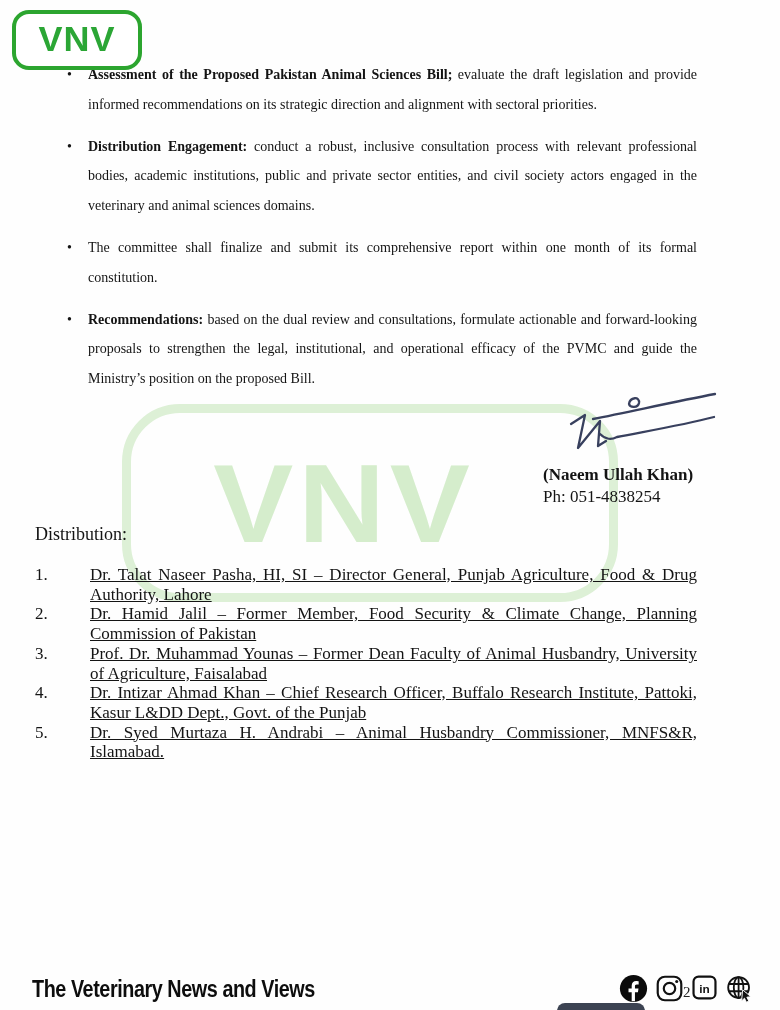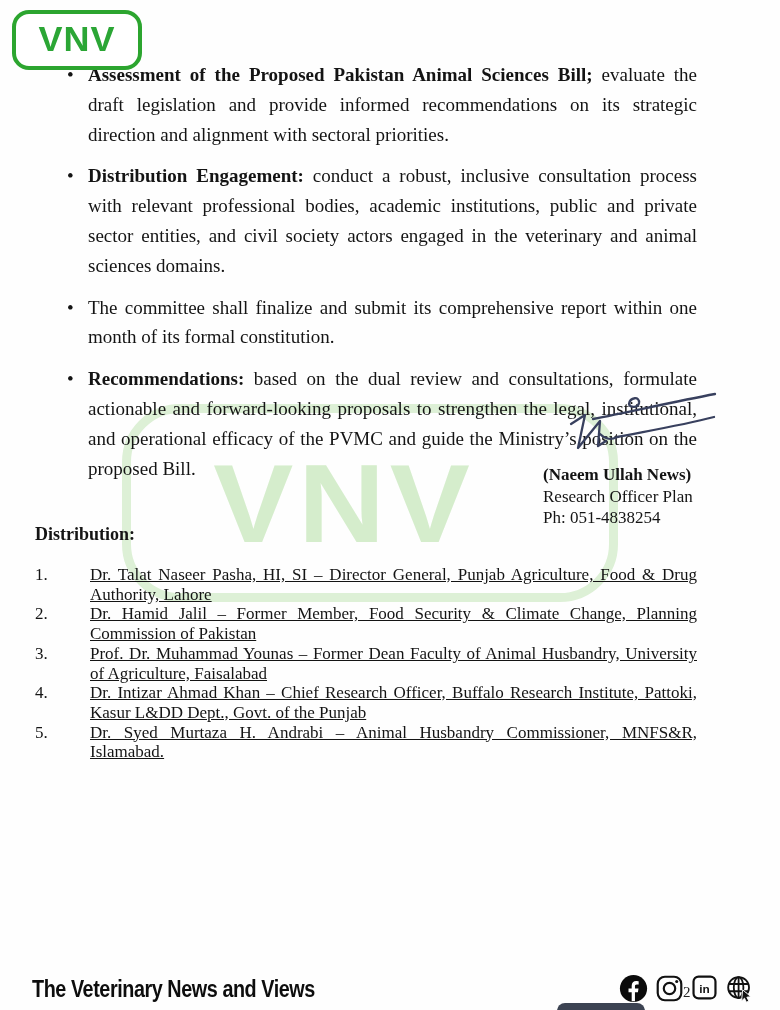--- a/index.html
+++ b/index.html
@@ -30,34 +30,34 @@
     font-family:"Liberation Sans", sans-serif; font-weight:bold;
     font-size:120px; color:#d5edcc; letter-spacing:5px;
     transform:translateX(-26px) scaleY(0.92);
   }
 
   
   .bullets { position:absolute; left:65px; top:60px; width:632px; z-index:1; }
   .bullets ul { margin:0; padding:0; list-style:none; }
   .bullets li {
     position:relative; padding-left:23px; margin-bottom:12px;
-    font-size:19px; line-height:29.8px; text-align:justify;
+    font-size:14px; line-height:29.8px; text-align:justify;
   }
   .bullets li::before { content:"\2022"; position:absolute; left:2px; top:0; }
 
   
   .signature { position:absolute; left:563px; top:386px; z-index:2; }
 
   .signer { position:absolute; left:543px; top:464px; z-index:1;
             font-size:17px; line-height:21.5px; }
   .signer .name { font-weight:bold; }
 
   
   .distribution { position:absolute; left:35px; top:524px; width:662px; z-index:1; }
-  .dist-heading { font-weight:bold; font-size:18px; }
+  .dist-heading { font-weight:normal; font-size:18px; }
   .dist-list { margin:20px 0 0 0; padding:0; }
   .dist-item { display:flex; font-size:17px; line-height:19.7px; }
   .dist-num { width:55px; flex:none; }
   .dist-text { flex:1; text-align:justify;text-decoration:underline; }
 
   
   .brand {
     position:absolute; left:32px; top:975px; z-index:2;
     font-family:"Liberation Sans", sans-serif; font-weight:bold;
     font-size:23px; letter-spacing:-0.5px; color:#0d0d0d;
@@ -107,22 +107,21 @@
   <svg class="signature" width="160" height="78" viewBox="0 0 160 78">
     <g fill="none" stroke="#38405e" stroke-width="2.3" stroke-linecap="round" stroke-linejoin="round">
       <path d="M8 38 L22 29 L15 62 L37 35 L35 60 L43 55"></path>
       <path d="M30 33 C 70 25, 115 15, 152 8"></path>
       <path d="M66 18 c1 -7 11 -8 10 -1 c-1 5 -9 5 -10 1"></path>
       <path d="M37 48 c6 6 11 6 17 3 C 90 44, 120 39, 151 31"></path>
     </g>
   </svg>
 
   <div class="signer">
-    <div class="name">(Naeem Ullah News)</div>
-    <div>Research Officer Plan</div>
+    <div class="name">(Naeem Ullah Khan)</div>
     <div>Ph: 051-4838254</div>
   </div>
 
   <div class="distribution">
     <div class="dist-heading">Distribution:</div>
     <div class="dist-list">
       <div class="dist-item">
         <span class="dist-num">1.</span>
         <span class="dist-text">Dr. Talat Naseer Pasha, HI, SI – Director General, Punjab Agriculture, Food &amp; Drug Authority, Lahore</span>
       </div>

